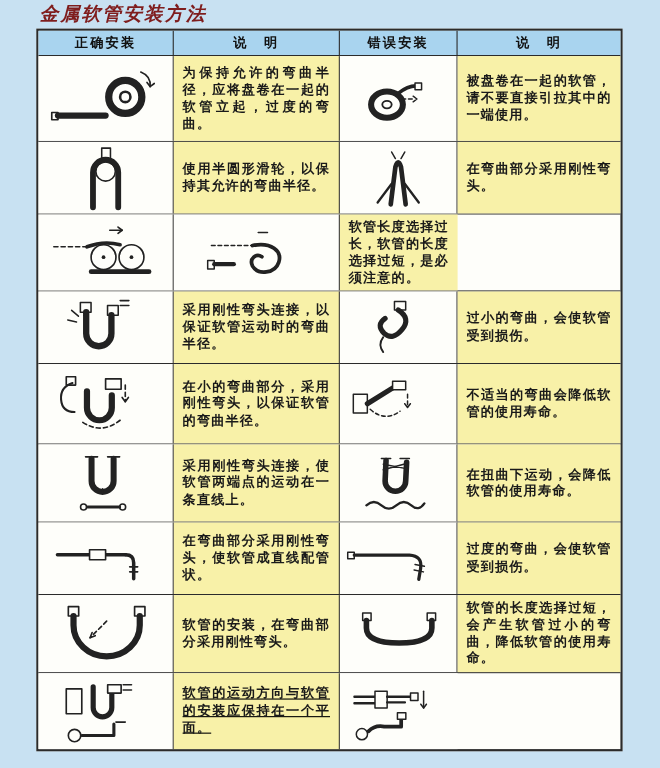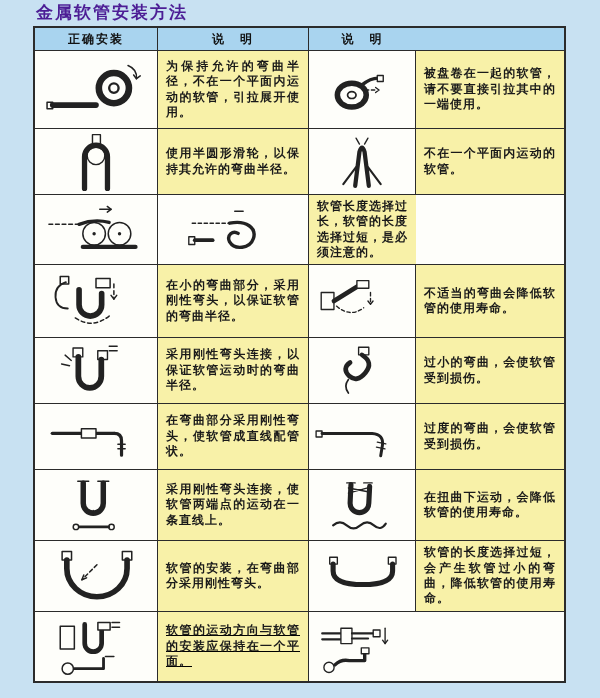--- a/index.html
+++ b/index.html
@@ -5,22 +5,22 @@
   html,body{margin:0;padding:0;}
   .page{
     position:relative;
     width:600px;height:698px;
     background:#c8e1f2;
     font-family:"Liberation Sans", sans-serif;
     overflow:hidden;
   }
   .title{
     position:absolute;left:36px;top:1px;margin:0;
-    font-size:17px;font-weight:bold;
-    color:#4c1d95;letter-spacing:2px;
+    font-size:17px;font-weight:bold;font-style:italic;
+    color:#7f1d1d;letter-spacing:2px;
     font-family:"DejaVu Serif", serif;
   }
   .tbl{
     position:absolute;left:33px;top:26px;width:533px;
     border:2px solid #2b2b2b;
     box-sizing:border-box;
     background:#fefefa;
   }
   .row{
     display:grid;
@@ -59,35 +59,36 @@
 <body>
 
 <div class="page">
   <h1 class="title">金属软管安装方法</h1>
 
   <div class="tbl">
 
     <div class="row header">
       <div class="hc">正确安装</div>
       <div class="hc">说　明</div>
+      <div class="hc">错误安装</div>
       <div class="hc">说　明</div>
     </div>
 
     <div class="row r0">
       <div class="img">
         <svg viewBox="0 0 120 68" width="116" height="64">
           <rect x="8" y="47" width="6" height="7" class="t fw"></rect>
           <path d="M14 50 H60" stroke-width="6"></path>
           <circle cx="79" cy="32" r="16" stroke-width="7"></circle>
           <circle cx="79" cy="32" r="5" stroke-width="2.5"></circle>
           <path d="M94 8 q10 4 9 14" class="t"></path>
           <path d="M103 22 l-3 -4 M103 22 l4 -3" class="t"></path>
         </svg>
       </div>
-      <div class="desc">为保持允许的弯曲半径，不在一个平面内运动的软管，引拉展开使用。</div>
+      <div class="desc">为保持允许的弯曲半径，应将盘卷在一起的软管立起，过度的弯曲。</div>
       <div class="img">
         <svg viewBox="0 0 120 68" width="102" height="60">
           <ellipse cx="48" cy="40" rx="17" ry="14" stroke-width="6.5"></ellipse>
           <ellipse cx="48" cy="40" rx="5" ry="4" stroke-width="2"></ellipse>
           <path d="M60 28 Q70 20 79 20" stroke-width="4"></path>
           <rect x="78" y="17" width="7" height="7" class="t fw"></rect>
           <path d="M64 34 h14" class="d"></path>
           <path d="M80 34 l-4 -3 M80 34 l-4 3" class="t"></path>
         </svg>
       </div>
@@ -104,21 +105,21 @@
       </div>
       <div class="desc">使用半圆形滑轮，以保持其允许的弯曲半径。</div>
       <div class="img">
         <svg viewBox="0 0 120 68" width="102" height="60">
           <path d="M52 62 L57 22 Q60 12 63 22 L68 62" stroke-width="5"></path>
           <path d="M53 40 L38 60" stroke-width="2.5"></path>
           <path d="M67 40 L82 60" stroke-width="2.5"></path>
           <path d="M57 13 l-4 -7 M63 13 l4 -7" class="t"></path>
         </svg>
       </div>
-      <div class="desc">不在一个平面内运动的软管。</div>
+      <div class="desc">在弯曲部分采用刚性弯头。</div>
     </div>
 
     <div class="row r2">
       <div class="img">
         <svg viewBox="0 0 120 68" width="116" height="64">
           <path d="M10 28 H42" class="d" stroke-width="3"></path>
           <circle cx="58" cy="38" r="12" class="t"></circle>
             <circle cx="58" cy="38" r="1.8" class="dot"></circle>
           <circle cx="85" cy="38" r="12" class="t"></circle>
             <circle cx="85" cy="38" r="1.8" class="dot"></circle>
@@ -133,20 +134,41 @@
           <path d="M12 26 H56" class="d" stroke-width="3"></path>
           <path d="M56 26 C76 22 88 32 84 44 C80 56 62 58 56 48 C52 40 60 34 66 38" stroke-width="4"></path>
           <rect x="8" y="42" width="7" height="9" class="t fw"></rect>
           <path d="M15 46 H36" stroke-width="4.5"></path>
           <path d="M62 12 h10" class="t"></path>
         </svg>
       </div>
       <div class="desc">软管长度选择过长，软管的长度选择过短，是必须注意的。</div>
     </div>
 
+    <div class="row r4">
+      <div class="img">
+        <svg viewBox="0 0 120 68" width="110" height="60">
+          <rect x="34" y="8" width="11" height="10" class="t fw"></rect>
+          <rect x="62" y="11" width="11" height="10" class="t fw"></rect>
+          <path d="M75 6 h9 M75 11 h9" class="t"></path>
+          <path d="M40 18 L40 40 A13 13 0 0 0 66 40 L66 21" stroke-width="6.5"></path>
+          <path d="M32 22 l-7 -6 M30 28 l-9 -2" class="t"></path>
+        </svg>
+      </div>
+      <div class="desc">采用刚性弯头连接，以保证软管运动时的弯曲半径。</div>
+      <div class="img">
+        <svg viewBox="0 0 120 68" width="102" height="60">
+          <rect x="56" y="6" width="12" height="9" class="t fw"></rect>
+          <path d="M60 15 Q74 24 64 36 Q54 48 45 40 Q36 31 46 24" stroke-width="5.5"></path>
+          <path d="M44 44 Q38 52 44 60" stroke-width="2"></path>
+        </svg>
+      </div>
+      <div class="desc">过小的弯曲，会使软管受到损伤。</div>
+    </div>
+
     <div class="row r3">
       <div class="img">
         <svg viewBox="0 0 120 68" width="116" height="64">
           <rect x="22" y="8" width="9" height="8" class="t fw"></rect>
           <path d="M28 14 Q16 18 17 30 Q18 42 30 42" stroke-width="2"></path>
           <path d="M42 22 L42 38 A12 12 0 0 0 66 38 L66 26" stroke-width="6"></path>
           <rect x="60" y="10" width="15" height="10" class="t fw"></rect>
           <path d="M79 16 v16" class="d"></path>
           <path d="M79 32 l-3 -4 M79 32 l3 -4" class="t"></path>
           <path d="M38 52 Q56 64 74 50" class="d"></path>
@@ -159,61 +181,20 @@
           <path d="M27 34 L56 16" stroke-width="5.5"></path>
           <rect x="54" y="10" width="14" height="9" class="t fw"></rect>
           <path d="M30 40 Q46 54 62 42" class="d"></path>
           <path d="M70 24 v14" class="d"></path>
           <path d="M70 38 l-3 -4 M70 38 l3 -4" class="t"></path>
         </svg>
       </div>
       <div class="desc">不适当的弯曲会降低软管的使用寿命。</div>
     </div>
 
-    <div class="row r4">
-      <div class="img">
-        <svg viewBox="0 0 120 68" width="110" height="60">
-          <rect x="34" y="8" width="11" height="10" class="t fw"></rect>
-          <rect x="62" y="11" width="11" height="10" class="t fw"></rect>
-          <path d="M75 6 h9 M75 11 h9" class="t"></path>
-          <path d="M40 18 L40 40 A13 13 0 0 0 66 40 L66 21" stroke-width="6.5"></path>
-          <path d="M32 22 l-7 -6 M30 28 l-9 -2" class="t"></path>
-        </svg>
-      </div>
-      <div class="desc">采用刚性弯头连接，以保证软管运动时的弯曲半径。</div>
-      <div class="img">
-        <svg viewBox="0 0 120 68" width="102" height="60">
-          <rect x="56" y="6" width="12" height="9" class="t fw"></rect>
-          <path d="M60 15 Q74 24 64 36 Q54 48 45 40 Q36 31 46 24" stroke-width="5.5"></path>
-          <path d="M44 44 Q38 52 44 60" stroke-width="2"></path>
-        </svg>
-      </div>
-      <div class="desc">过小的弯曲，会使软管受到损伤。</div>
-    </div>
-
-    <div class="row r6">
-      <div class="img">
-        <svg viewBox="0 0 120 68" width="116" height="62">
-          <path d="M12 30 H80" stroke-width="3.5"></path>
-          <rect x="44" y="25" width="16" height="10" class="t fw"></rect>
-          <path d="M80 30 Q88 30 88 38 L88 54" stroke-width="3.5"></path>
-          <path d="M84 42 h8 M84 47 h8" class="t"></path>
-        </svg>
-      </div>
-      <div class="desc">在弯曲部分采用刚性弯头，使软管成直线配管状。</div>
-      <div class="img">
-        <svg viewBox="0 0 120 68" width="102" height="60">
-          <rect x="6" y="27" width="7" height="7" class="t fw"></rect>
-          <path d="M13 30 H72 Q86 31 84 44 L82 56" stroke-width="3.5"></path>
-          <path d="M78 40 l10 2 M77 46 l10 2" class="t"></path>
-        </svg>
-      </div>
-      <div class="desc">过度的弯曲，会使软管受到损伤。</div>
-    </div>
-
     <div class="row r5">
       <div class="img">
         <svg viewBox="0 0 120 68" width="110" height="62">
           <path d="M40 8 h12 M62 8 h12" class="t"></path>
           <path d="M46 10 L46 32 A11 11 0 0 0 68 32 L68 10" stroke-width="6"></path>
           <path d="M57 40 v6" class="d"></path>
           <circle cx="38" cy="58" r="3" class="t"></circle>
           <path d="M42 58 H74" stroke-width="3"></path>
           <circle cx="77" cy="58" r="3" class="t"></circle>
         </svg>
@@ -221,20 +202,40 @@
       <div class="desc">采用刚性弯头连接，使软管两端点的运动在一条直线上。</div>
       <div class="img">
         <svg viewBox="0 0 120 68" width="102" height="60">
           <path d="M42 8 h10 M62 8 h10" class="t"></path>
           <path d="M47 10 L46 32 A11 11 0 0 0 68 32 L69 12" stroke-width="6"></path>
           <path d="M44 14 L70 19 M70 13 L44 20" class="t"></path>
           <path d="M26 58 q8 -7 16 0 t16 0 t16 0 t14 -2" stroke-width="2.5"></path>
         </svg>
       </div>
       <div class="desc">在扭曲下运动，会降低软管的使用寿命。</div>
+    </div>
+
+    <div class="row r6">
+      <div class="img">
+        <svg viewBox="0 0 120 68" width="116" height="62">
+          <path d="M12 30 H80" stroke-width="3.5"></path>
+          <rect x="44" y="25" width="16" height="10" class="t fw"></rect>
+          <path d="M80 30 Q88 30 88 38 L88 54" stroke-width="3.5"></path>
+          <path d="M84 42 h8 M84 47 h8" class="t"></path>
+        </svg>
+      </div>
+      <div class="desc">在弯曲部分采用刚性弯头，使软管成直线配管状。</div>
+      <div class="img">
+        <svg viewBox="0 0 120 68" width="102" height="60">
+          <rect x="6" y="27" width="7" height="7" class="t fw"></rect>
+          <path d="M13 30 H72 Q86 31 84 44 L82 56" stroke-width="3.5"></path>
+          <path d="M78 40 l10 2 M77 46 l10 2" class="t"></path>
+        </svg>
+      </div>
+      <div class="desc">过度的弯曲，会使软管受到损伤。</div>
     </div>
 
     <div class="row r7">
       <div class="img">
         <svg viewBox="0 0 120 68" width="116" height="64">
           <rect x="24" y="8" width="10" height="9" class="t fw"></rect>
           <rect x="88" y="8" width="10" height="9" class="t fw"></rect>
           <path d="M29 17 L29 26 A32 30 0 0 0 93 26 L93 17" stroke-width="6"></path>
           <path d="M61 22 L45 38" class="d"></path>
           <path d="M45 38 l2 -5 M45 38 l5 -2" class="t"></path>

